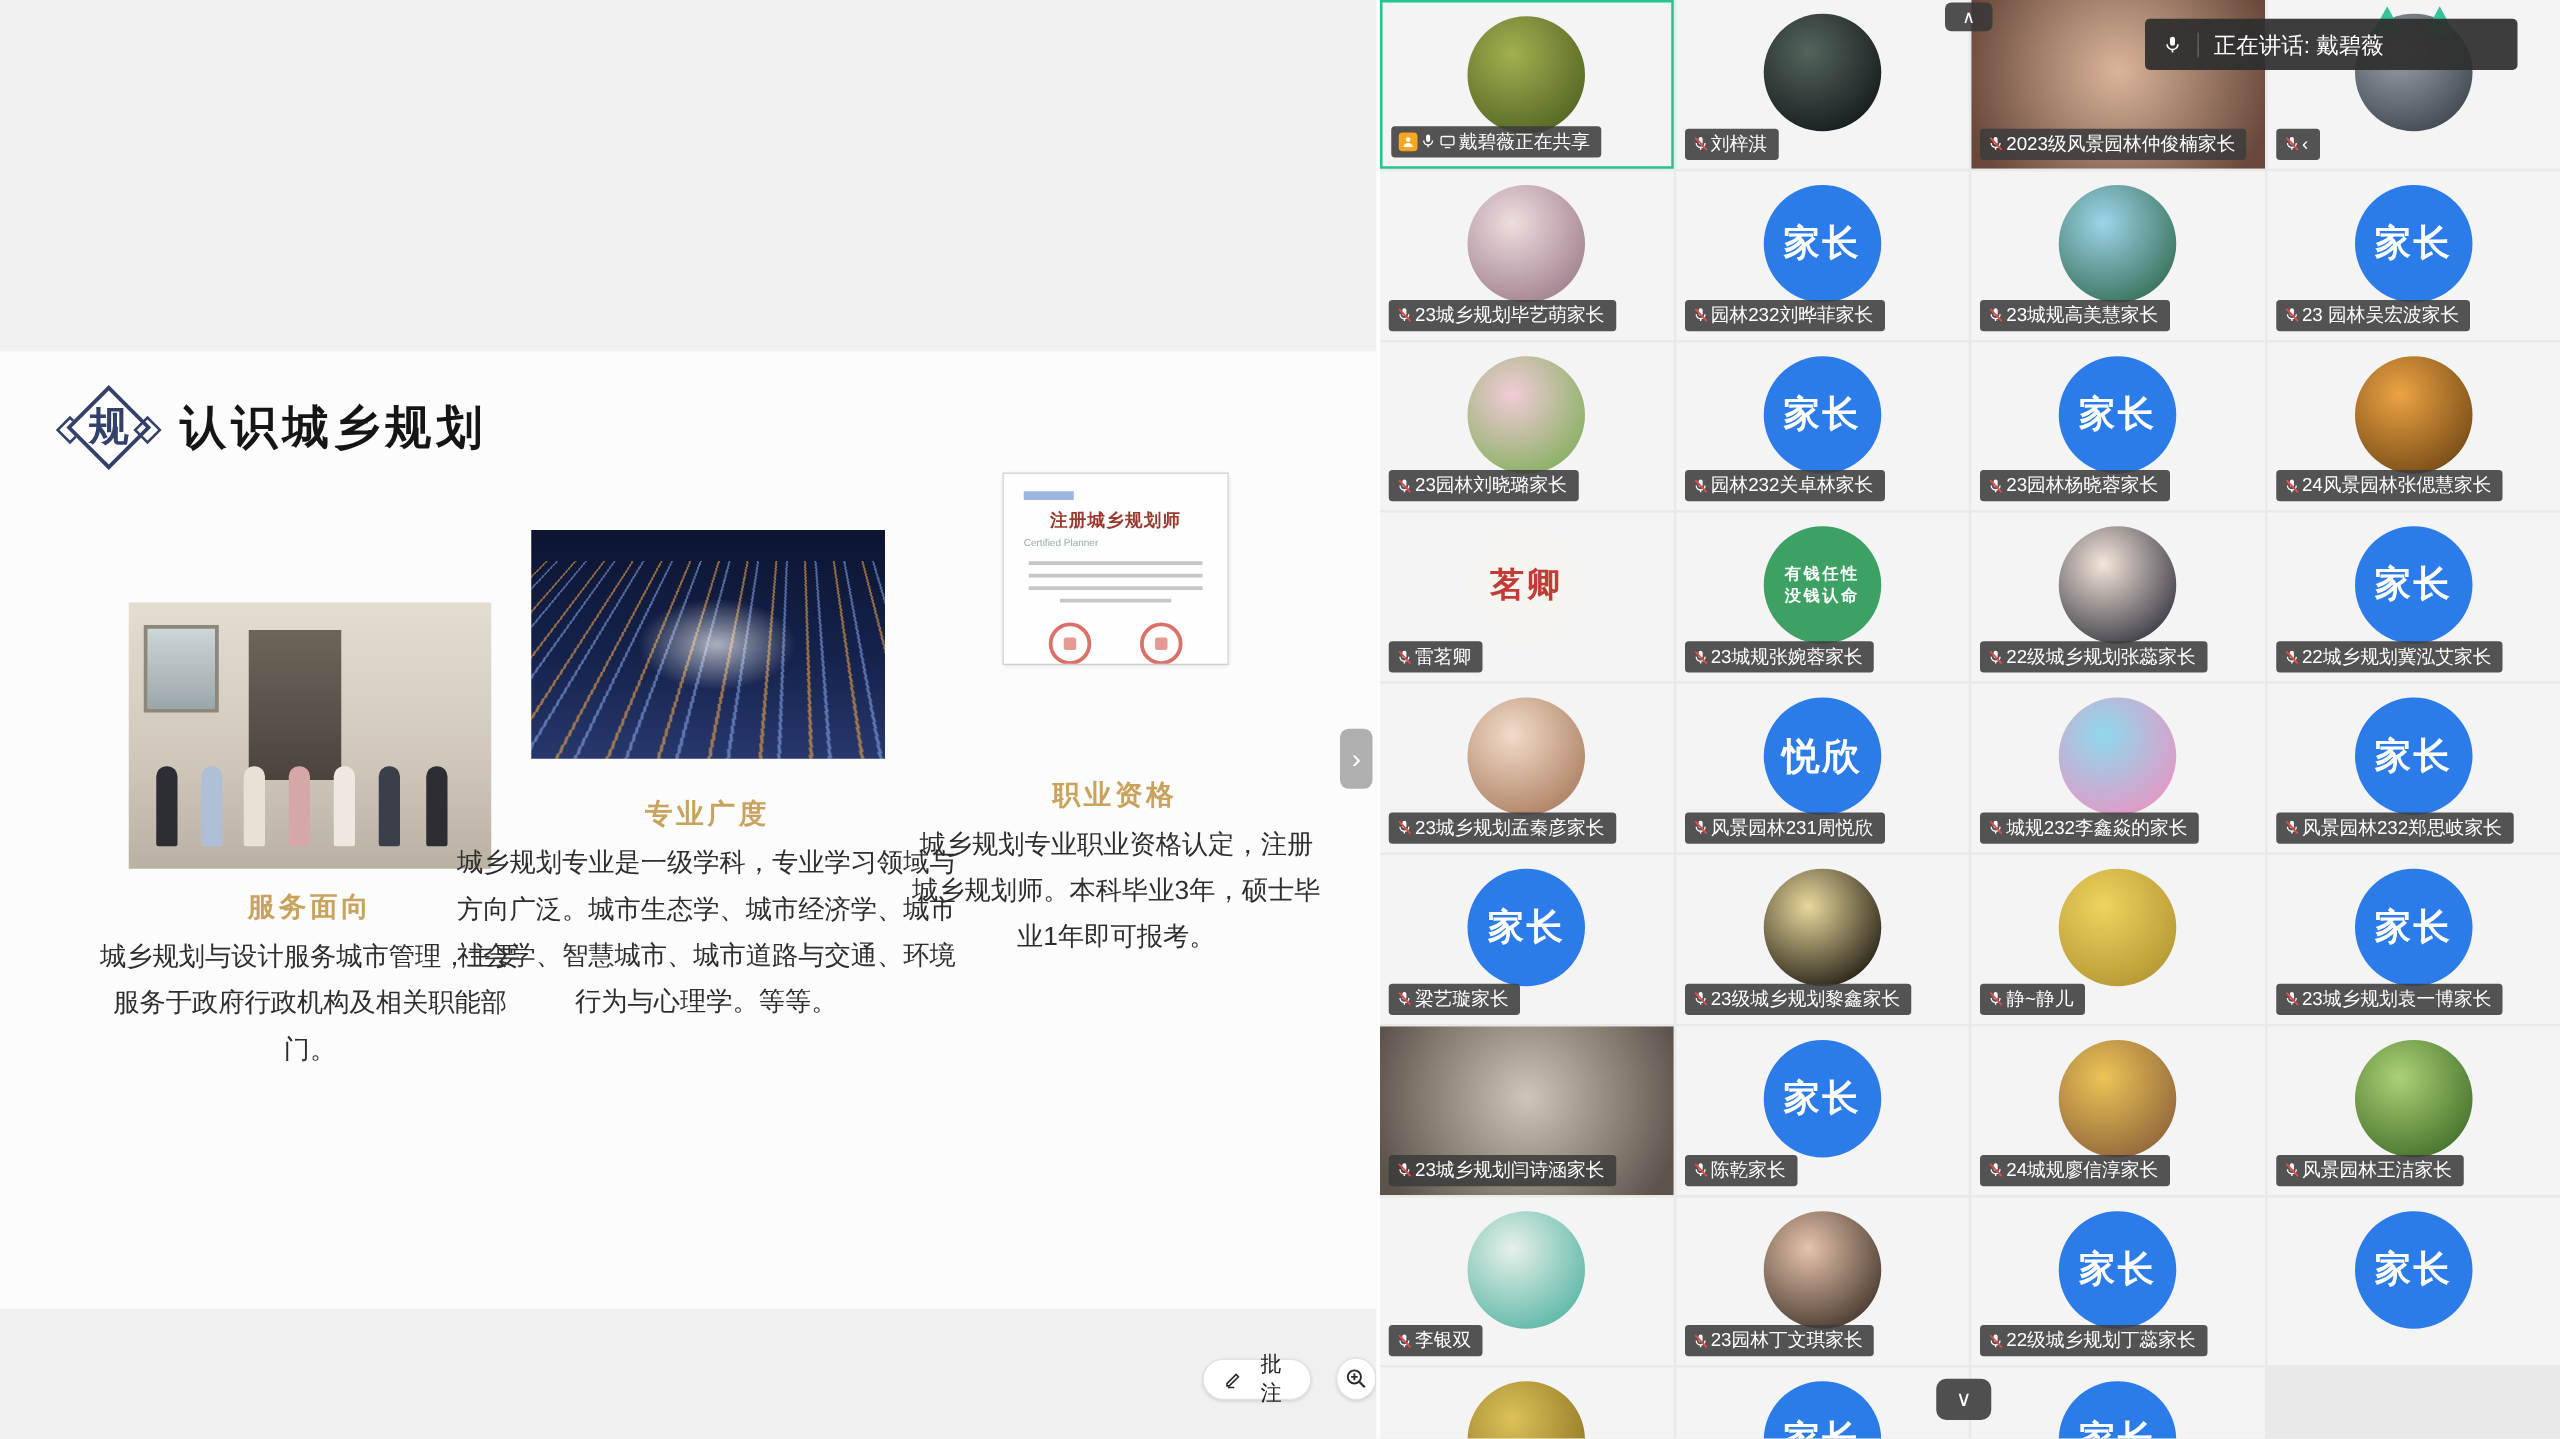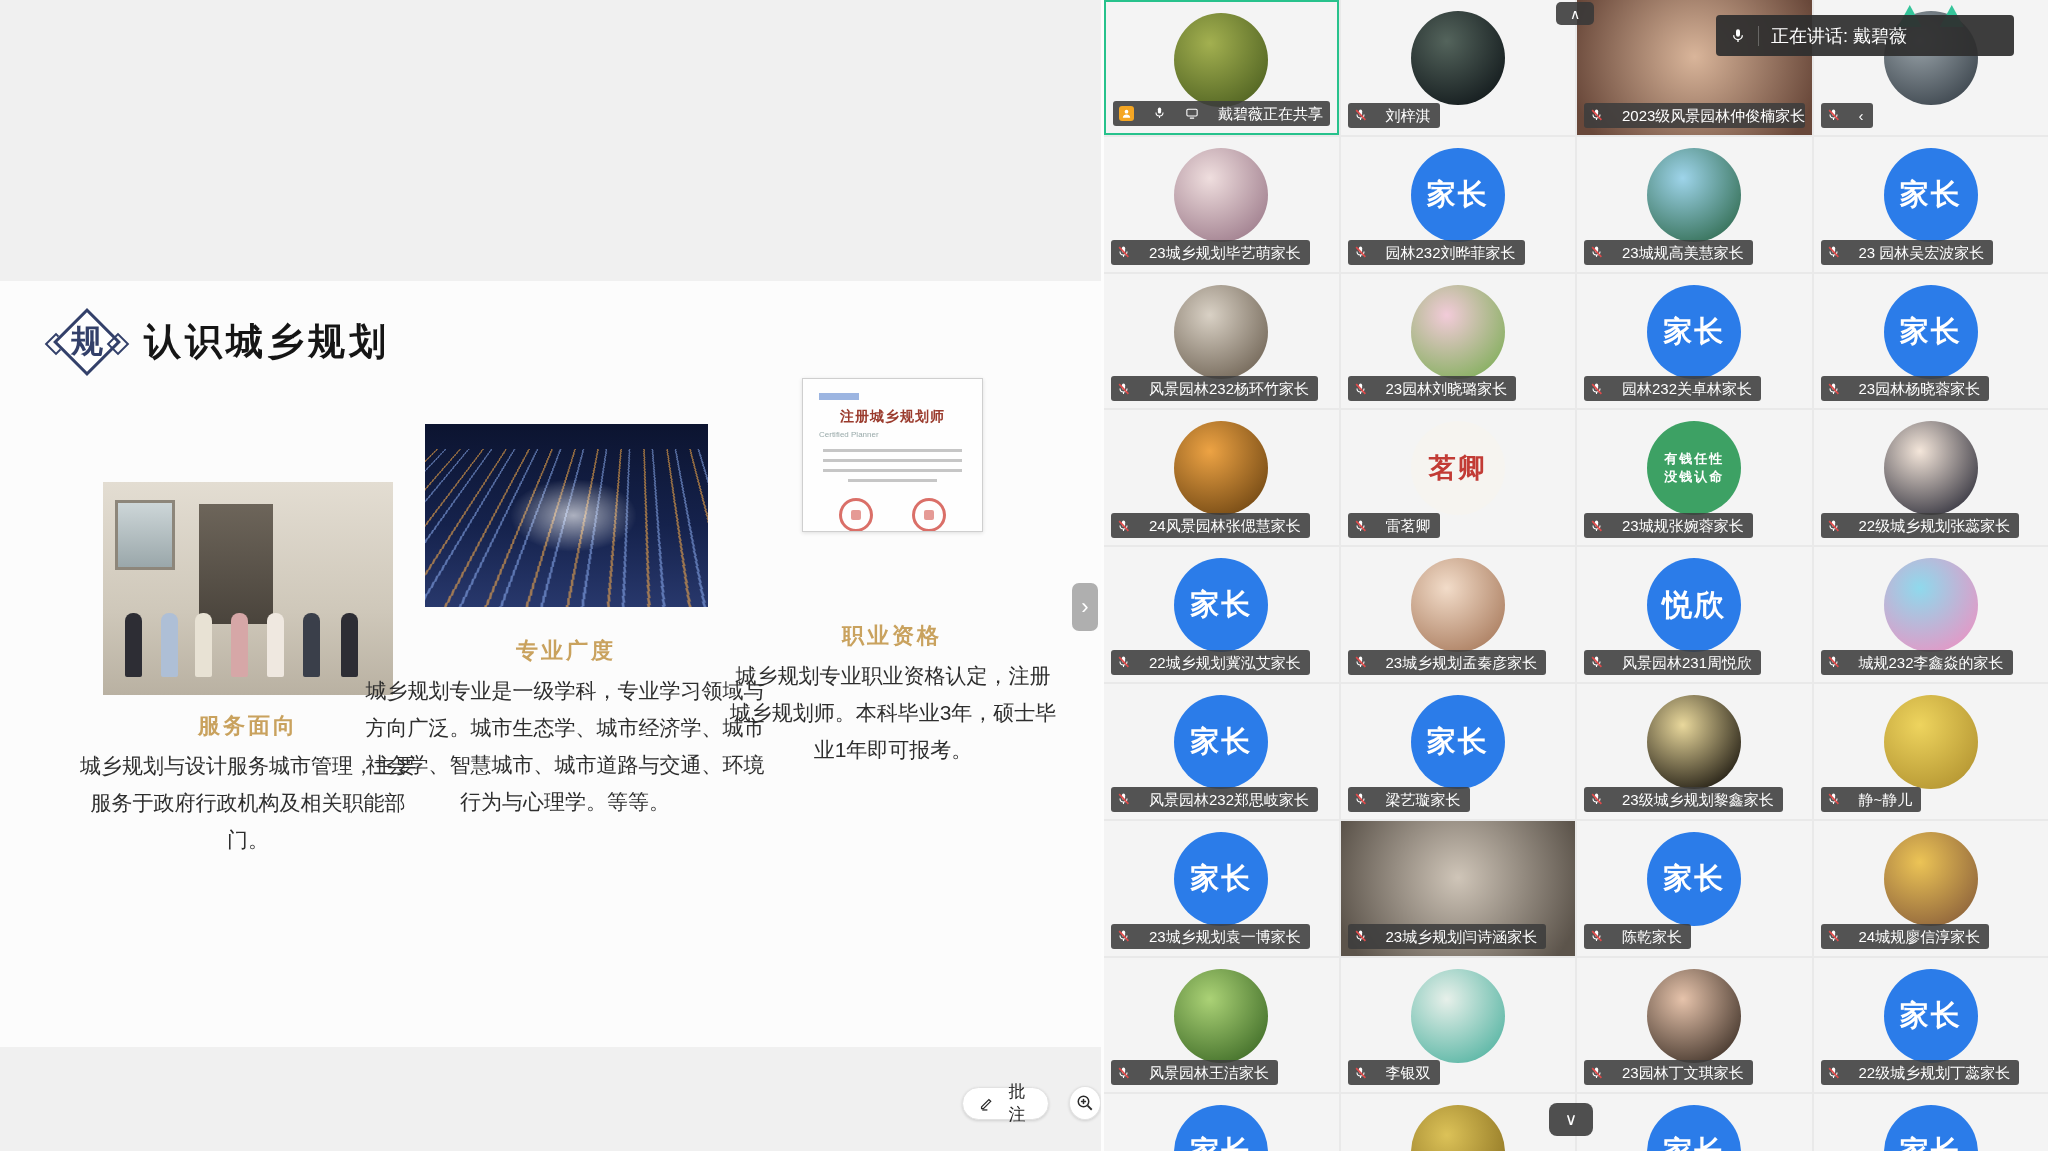--- a/index.html
+++ b/index.html
@@ -57,21 +57,21 @@
 
   
   .grid { position:absolute; left:1104px; top:0; width:944px; height:1151px; display:grid; grid-template-columns:repeat(4,1fr); grid-auto-rows:134.8px; gap:2px; background:#e9e9e9; overflow:hidden; }
   .tile { position:relative; background:#f4f4f4; overflow:hidden; cursor:pointer; }
   .tile.selected { border:2px solid #27c28c; }
   .avatar { position:absolute; left:50%; top:58px; transform:translate(-50%,-50%); width:94px; height:94px; border-radius:50%; display:flex; align-items:center; justify-content:center; overflow:visible; }
   .avatar.txt { color:#fff; font-weight:bold; letter-spacing:2px; white-space:pre-line; text-align:center; }
   .fill { position:absolute; inset:0; }
   .ear { position:absolute; top:-6px; width:24px; height:22px; background:#35c49a; clip-path:polygon(50% 0,100% 100%,0 100%); }
   .ear.l { left:14px; } .ear.r { right:14px; }
-  .name-label { position:absolute; left:7px; bottom:7px; max-width:calc(100% - 14px); display:flex; align-items:center; gap:19px; background:rgba(60,60,60,.88); color:#fff; font-size:15px; line-height:1; padding:5px 9px 5px 6px; border-radius:3px; white-space:nowrap; overflow:hidden; z-index:3; }
+  .name-label { position:absolute; left:7px; bottom:7px; max-width:calc(100% - 14px); display:flex; align-items:center; gap:2px; background:rgba(60,60,60,.88); color:#fff; font-size:15px; line-height:1; padding:5px 9px 5px 6px; border-radius:3px; white-space:nowrap; overflow:hidden; z-index:3; }
   .name-label svg { flex:0 0 auto; }
   .host-badge { width:15px; height:15px; background:#f5a623; border-radius:3px; display:flex; align-items:center; justify-content:center; flex:0 0 auto; }
 
   .chev { position:absolute; background:rgba(56,56,56,.88); color:#fff; border:none; display:flex; align-items:center; justify-content:center; cursor:pointer; z-index:6; font-family:inherit; }
   .chev.up { left:1556px; top:2px; width:38px; height:23px; border-radius:5px; font-size:14px; }
   .chev.down { left:1549px; top:1103px; width:44px; height:33px; border-radius:8px; font-size:17px; }
 
   .tooltip { position:absolute; left:1716px; top:15px; width:298px; height:41px; background:rgba(46,46,46,.93); border-radius:4px; display:flex; align-items:center; gap:12px; padding:0 14px; color:#fff; font-size:18px; z-index:5; }
   .tooltip .sep { width:1px; height:20px; background:rgba(255,255,255,.25); }
 </style>
@@ -257,32 +257,20 @@
           <svg width="13" height="14" viewBox="0 0 24 24">
      <rect x="9" y="2" width="6" height="11" rx="3" fill="#fff"></rect>
      <path d="M5.5 11a6.5 6.5 0 0 0 13 0" fill="none" stroke="#fff" stroke-width="2"></path>
      <line x1="12" y1="17.5" x2="12" y2="21" stroke="#fff" stroke-width="2"></line>
      <line x1="4" y1="3" x2="21" y2="21" stroke="#e04b4b" stroke-width="3"></line>
    </svg>
           <span>23 园林吴宏波家长</span>
         </div>
       </div>
       <div class="tile">
-        <div class="avatar" style="background: radial-gradient(circle at 38% 32%, rgb(217, 209, 197) 0%, rgb(110, 98, 83) 88%);"></div>
-        <div class="name-label">
-          <svg width="13" height="14" viewBox="0 0 24 24">
-     <rect x="9" y="2" width="6" height="11" rx="3" fill="#fff"></rect>
-     <path d="M5.5 11a6.5 6.5 0 0 0 13 0" fill="none" stroke="#fff" stroke-width="2"></path>
-     <line x1="12" y1="17.5" x2="12" y2="21" stroke="#fff" stroke-width="2"></line>
-     <line x1="4" y1="3" x2="21" y2="21" stroke="#e04b4b" stroke-width="3"></line>
-   </svg>
-          <span>风景园林232杨环竹家长</span>
-        </div>
-      </div>
-      <div class="tile">
         <div class="avatar" style="background: radial-gradient(circle at 38% 32%, rgb(242, 203, 217) 0%, rgb(127, 174, 88) 88%);"></div>
         <div class="name-label">
           <svg width="13" height="14" viewBox="0 0 24 24">
      <rect x="9" y="2" width="6" height="11" rx="3" fill="#fff"></rect>
      <path d="M5.5 11a6.5 6.5 0 0 0 13 0" fill="none" stroke="#fff" stroke-width="2"></path>
      <line x1="12" y1="17.5" x2="12" y2="21" stroke="#fff" stroke-width="2"></line>
      <line x1="4" y1="3" x2="21" y2="21" stroke="#e04b4b" stroke-width="3"></line>
    </svg>
           <span>23园林刘晓璐家长</span>
         </div>

